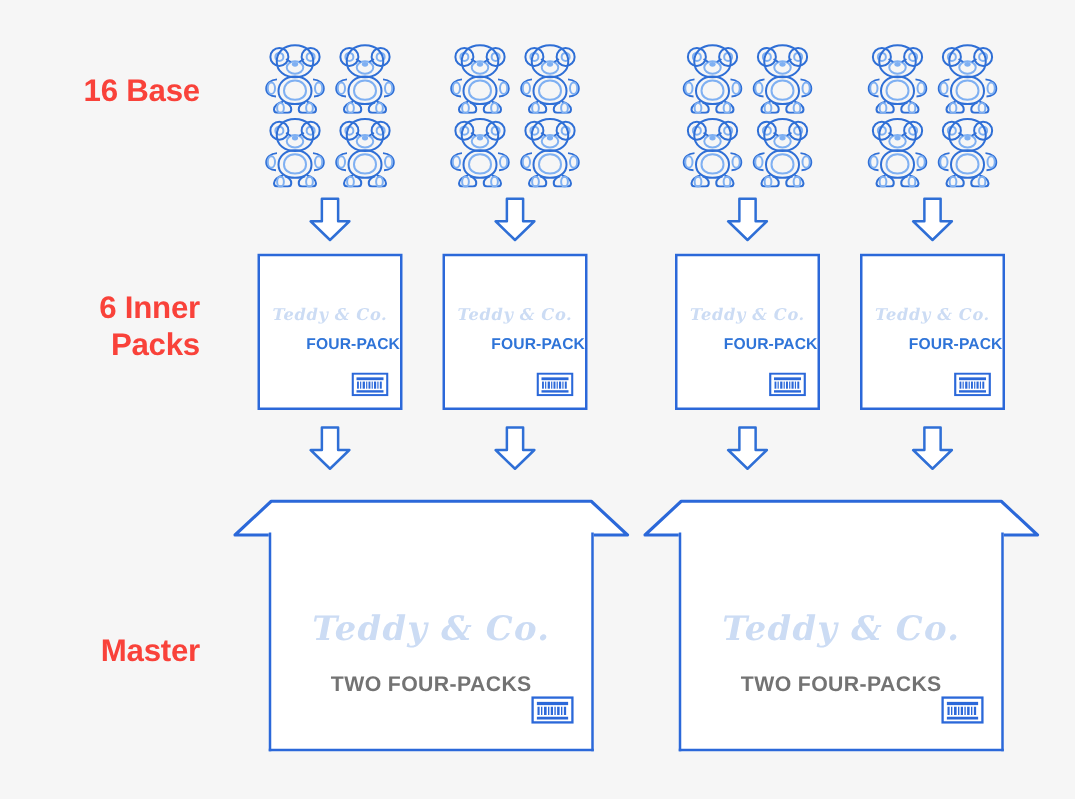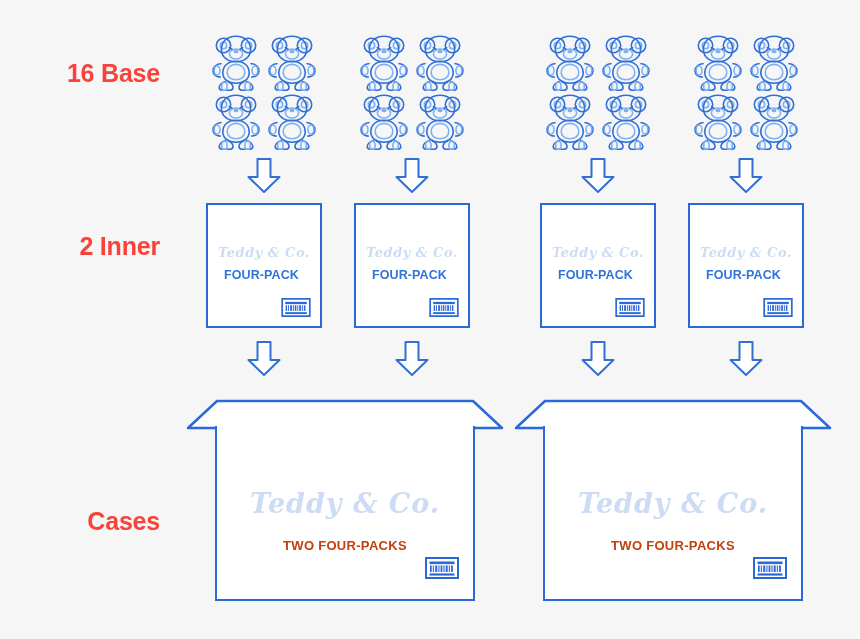--- a/index.html
+++ b/index.html
@@ -80,21 +80,21 @@
     font-style: italic;
     font-size: 13px;
     font-weight: bold;
     letter-spacing: 0.5px;
     white-space: nowrap;
   }
   .inner-pack .sku {
     position: absolute;
     left: 0; right: 0;
     top: 63px;
-    text-align: left;
+    text-align: right;
     color: #2f74d8;
     font-size: 12.5px;
     font-weight: bold;
     letter-spacing: 0.1px;
     white-space: nowrap;
     padding-left: 16px;
   }
   .barcode-sm {
     position: absolute;
     right: 9px;
@@ -139,22 +139,22 @@
     font-weight: bold;
     font-size: 27px;
     letter-spacing: 1px;
     white-space: nowrap;
   }
   .case-body .sku {
     position: absolute;
     left: 0; right: 0;
     top: 112px;
     text-align: center;
-    color: #c2410c;
-    font-size: 13px;
+    color: #737373;
+    font-size: 17px;
     font-weight: bold;
     letter-spacing: 0.3px;
     white-space: nowrap;
   }
   .barcode-lg {
     position: absolute;
     right: 14px;
     bottom: 20px;
     width: 34px;
     height: 22px;
@@ -163,25 +163,26 @@
 </head>
 <body>
 
 <div class="stage">
 
   <div class="row-label" id="label-base">
     <span>16 Base</span>
   </div>
 
   <div class="row-label" id="label-inner">
-    <span>2 Inner</span>
+    <span>6 Inner</span>
+    <span class="l2">Packs</span>
   </div>
 
   <div class="row-label" id="label-master">
-    <span class="l2">Cases</span>
+    <span class="l2">Master</span>
   </div>
 
   <svg width="0" height="0" style="position:absolute" aria-hidden="true">
     <defs>
 
       <g id="teddy-bear">
         <g fill="none" stroke="#2f6fd6" stroke-width="1.6" stroke-linejoin="round">
 
           <circle cx="15.5" cy="13.5" r="7.2"></circle>
           <circle cx="40.5" cy="13.5" r="7.2"></circle>

